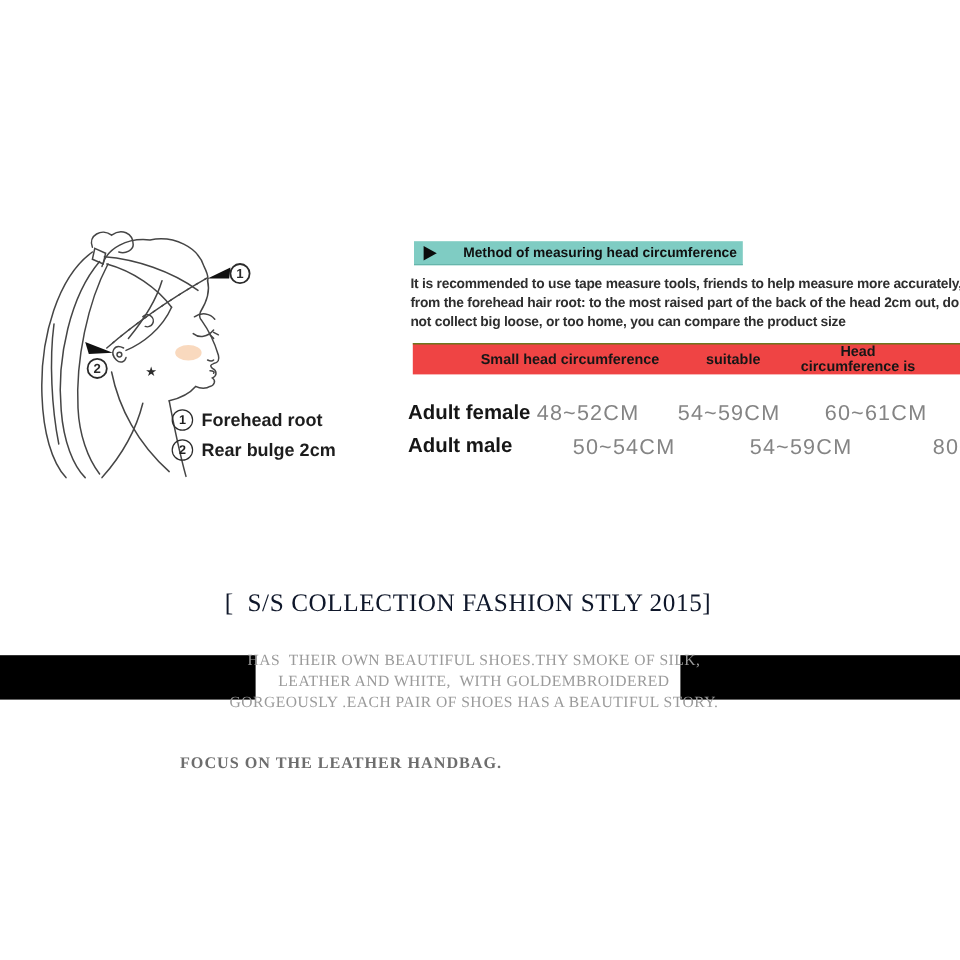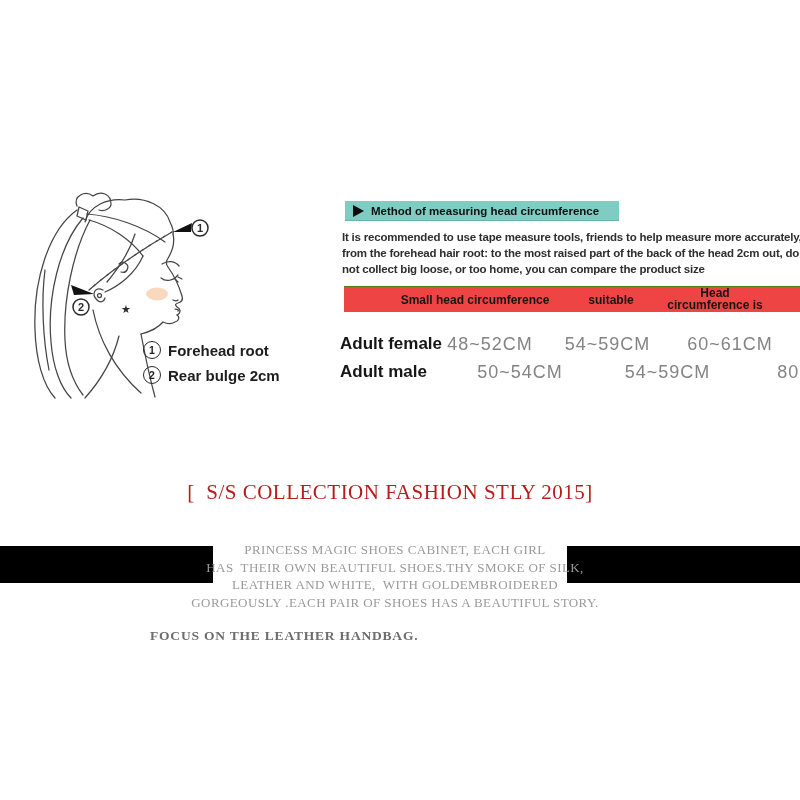--- a/index.html
+++ b/index.html
@@ -12,43 +12,43 @@
   .legend-row{display:flex;align-items:center;gap:7px;font-size:15px;font-weight:700;color:#1d1d1d;}
   .circ-num{display:inline-flex;align-items:center;justify-content:center;width:16px;height:16px;
             border:1.6px solid #2b2b2b;border-radius:50%;font-size:10.5px;font-weight:700;flex:0 0 auto;}
 
   
   .banner{left:345px;top:201px;width:274px;height:20px;background:#7fccc3;
           display:flex;align-items:center;gap:7px;padding-left:8px;box-sizing:border-box;
           border-bottom:1px solid #66b5ab;}
   .play{width:0;height:0;border-left:11px solid #0b0b0b;border-top:6px solid transparent;
         border-bottom:6px solid transparent;}
-  .banner-title{font-size:11.5px;font-weight:700;color:#101010;white-space:nowrap;}
+  .banner-title{font-size:11.5px;font-weight:700;color:#101010;white-space:nowrap;margin-left:15px;}
 
   
   .desc{left:342px;top:229px;width:470px;font-size:11.5px;font-weight:700;color:#2e2e2e;
         line-height:16px;letter-spacing:-0.2px;}
   .desc div{white-space:nowrap;}
 
   
   .thead{left:344px;top:286px;width:475px;height:25px;background:#ef4444;border-top:1px solid #4d7c0f;}
   .thead span{position:absolute;top:50%;transform:translateY(-50%);text-align:center;
               font-size:12px;font-weight:700;color:#161616;line-height:1.08;}
   .th1{left:56px;width:150px;}
   .th2{left:222px;width:90px;}
   .th3{left:323px;width:96px;}
   .trow{left:340px;width:455px;height:26px;display:grid;grid-template-columns:90px 120px 115px 130px;
         align-items:center;}
   .trow .lbl{font-size:17px;font-weight:700;color:#161616;white-space:nowrap;}
   .trow .val{font-size:18px;font-weight:400;color:#848484;letter-spacing:1px;text-align:center;white-space:nowrap;}
   .row1{top:331px;} .row2{top:359px;gap:30px;}
 
   
-  .collection{left:0;top:480px;width:780px;text-align:center;font-family:"Liberation Serif",serif;
-              font-size:21px;color:#b91c1c;letter-spacing:0.5px;white-space:pre;}
+  .collection{left:0;top:490px;width:780px;text-align:center;font-family:"Liberation Serif",serif;
+              font-size:21px;color:#0f172a;letter-spacing:0.5px;white-space:pre;}
   .bar{background:#000;top:546px;height:37px;}
   .bar-left{left:0;width:213px;}
   .bar-right{left:567px;width:233px;}
   .tagline{left:145px;top:541px;width:500px;text-align:center;font-family:"Liberation Serif",serif;
            font-size:13px;color:#9a9a9a;line-height:17.5px;letter-spacing:0.4px;}
   .tagline div{white-space:pre;}
   .focus{left:150px;top:628px;width:500px;text-align:left;font-family:"Liberation Serif",serif;
          font-size:13.5px;font-weight:700;color:#6d6d6d;letter-spacing:0.8px;white-space:pre;}
 
   
@@ -154,21 +154,20 @@
     <span class="val">54~59CM</span>
     <span class="val">80~62CM</span>
   </div>
 
   <div class="abs collection">[  S/S COLLECTION FASHION STLY 2015]</div>
 
   <div class="abs bar bar-left"></div>
   <div class="abs bar bar-right"></div>
 
   <div class="abs tagline">
-    <div>PRINCESS MAGIC SHOES CABINET, EACH GIRL</div>
     <div>HAS  THEIR OWN BEAUTIFUL SHOES.THY SMOKE OF SILK,</div>
     <div>LEATHER AND WHITE,  WITH GOLDEMBROIDERED</div>
     <div>GORGEOUSLY .EACH PAIR OF SHOES HAS A BEAUTIFUL STORY.</div>
   </div>
 
   <div class="abs focus">FOCUS ON THE LEATHER HANDBAG.</div>
 
 </div>
 
 </body></html>

